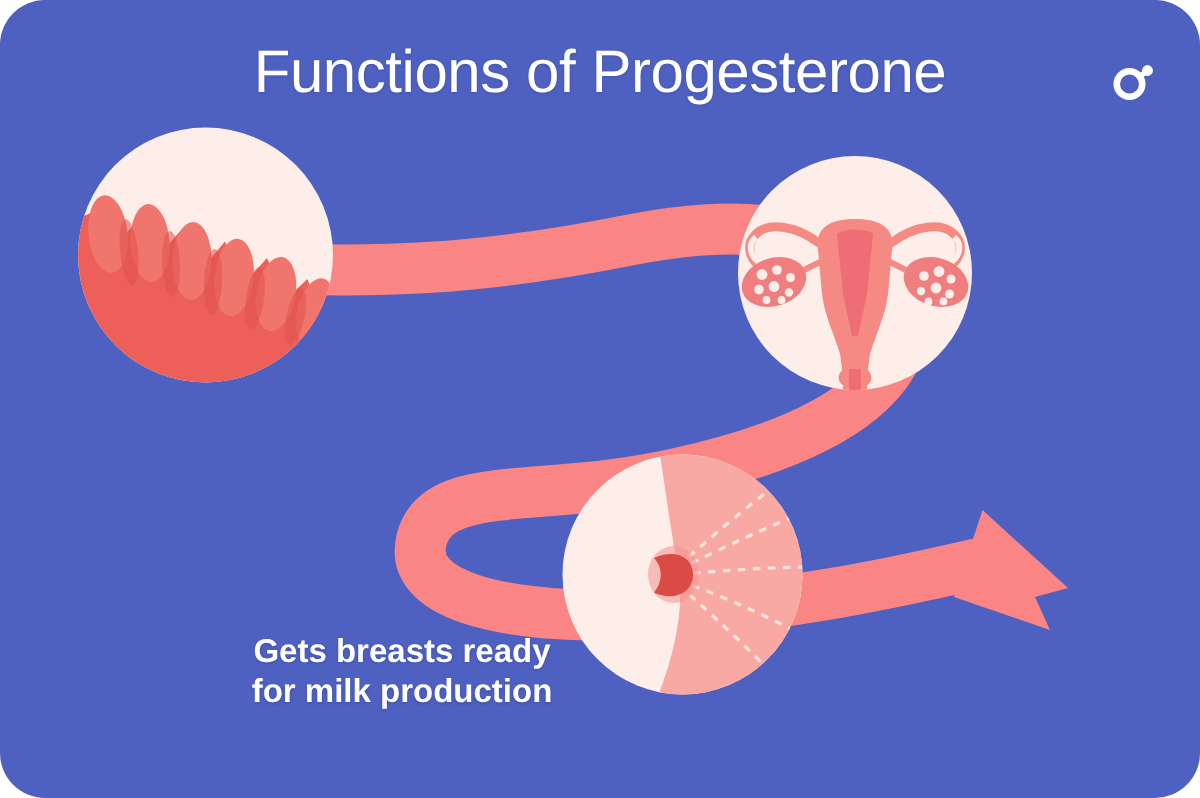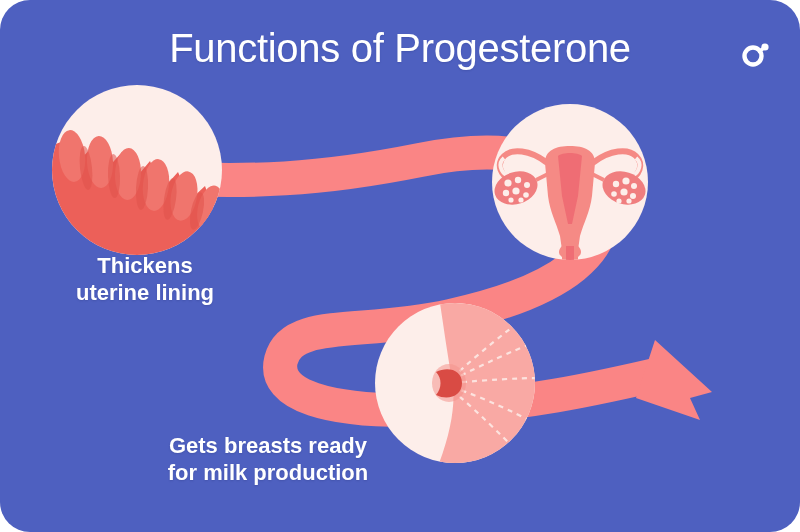--- a/index.html
+++ b/index.html
@@ -71,21 +71,21 @@
     top: 252px;
     width: 250px;
   }
   #caption-contractions {
     left: 562px;
     top: 258px;
     width: 238px;
   }
   #caption-breasts {
     left: 118px;
-    top: 432px;
+    top: 420px;
     width: 300px;
   }
 </style>
 </head>
 <body>
 
 <div id="infographic">
   <div class="card">
 
     <svg class="layer" viewBox="0 0 800 532" xmlns="http://www.w3.org/2000/svg">
@@ -244,21 +244,19 @@
     </svg>
 
     <div class="title">Functions of Progesterone</div>
 
     <svg class="brand-mark" viewBox="0 0 32 32" xmlns="http://www.w3.org/2000/svg">
       <circle cx="13" cy="18" r="8.5" fill="none" stroke="#ffffff" stroke-width="4.4"></circle>
       <circle cx="25" cy="9" r="3.6" fill="#ffffff"></circle>
       <path d="M 19.5 13.5 L 23 10.5" stroke="#ffffff" stroke-width="3.6" stroke-linecap="round"></path>
     </svg>
 
-    <div class="caption" id="caption-lining">Thickens
-uterine lining</div>
 
 
     <div class="caption" id="caption-breasts">Gets breasts ready
 for milk production</div>
 
   </div>
 </div>
 
 </body></html>

